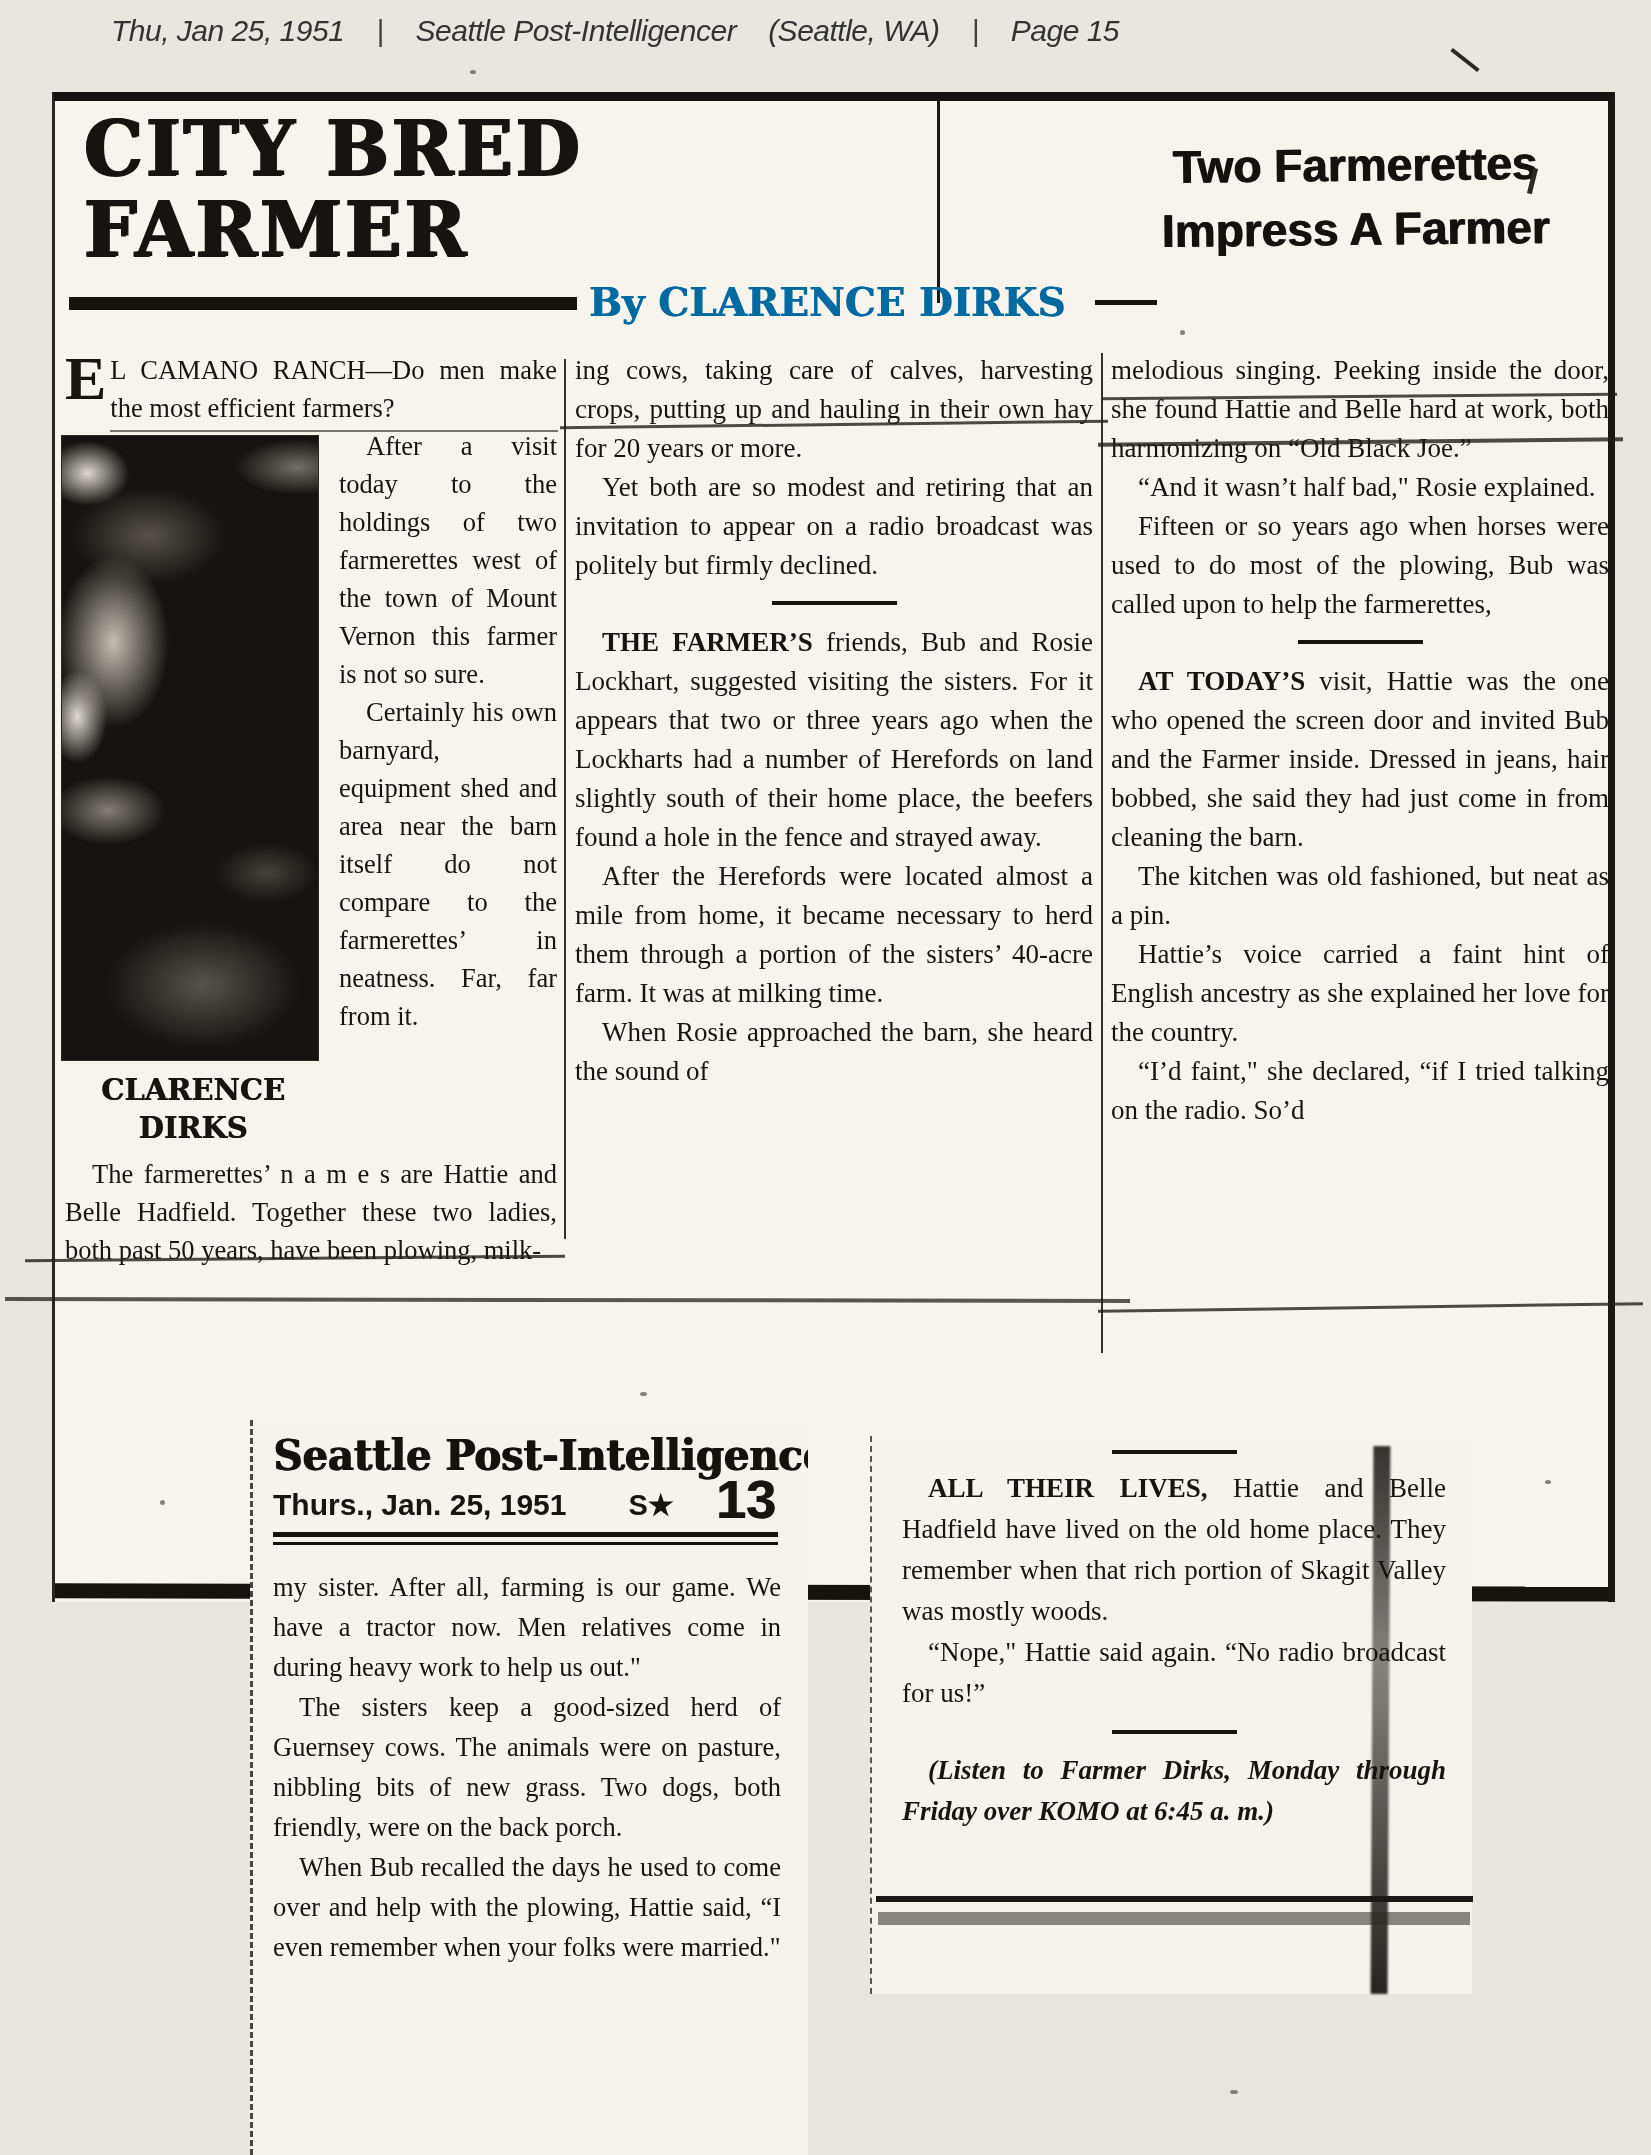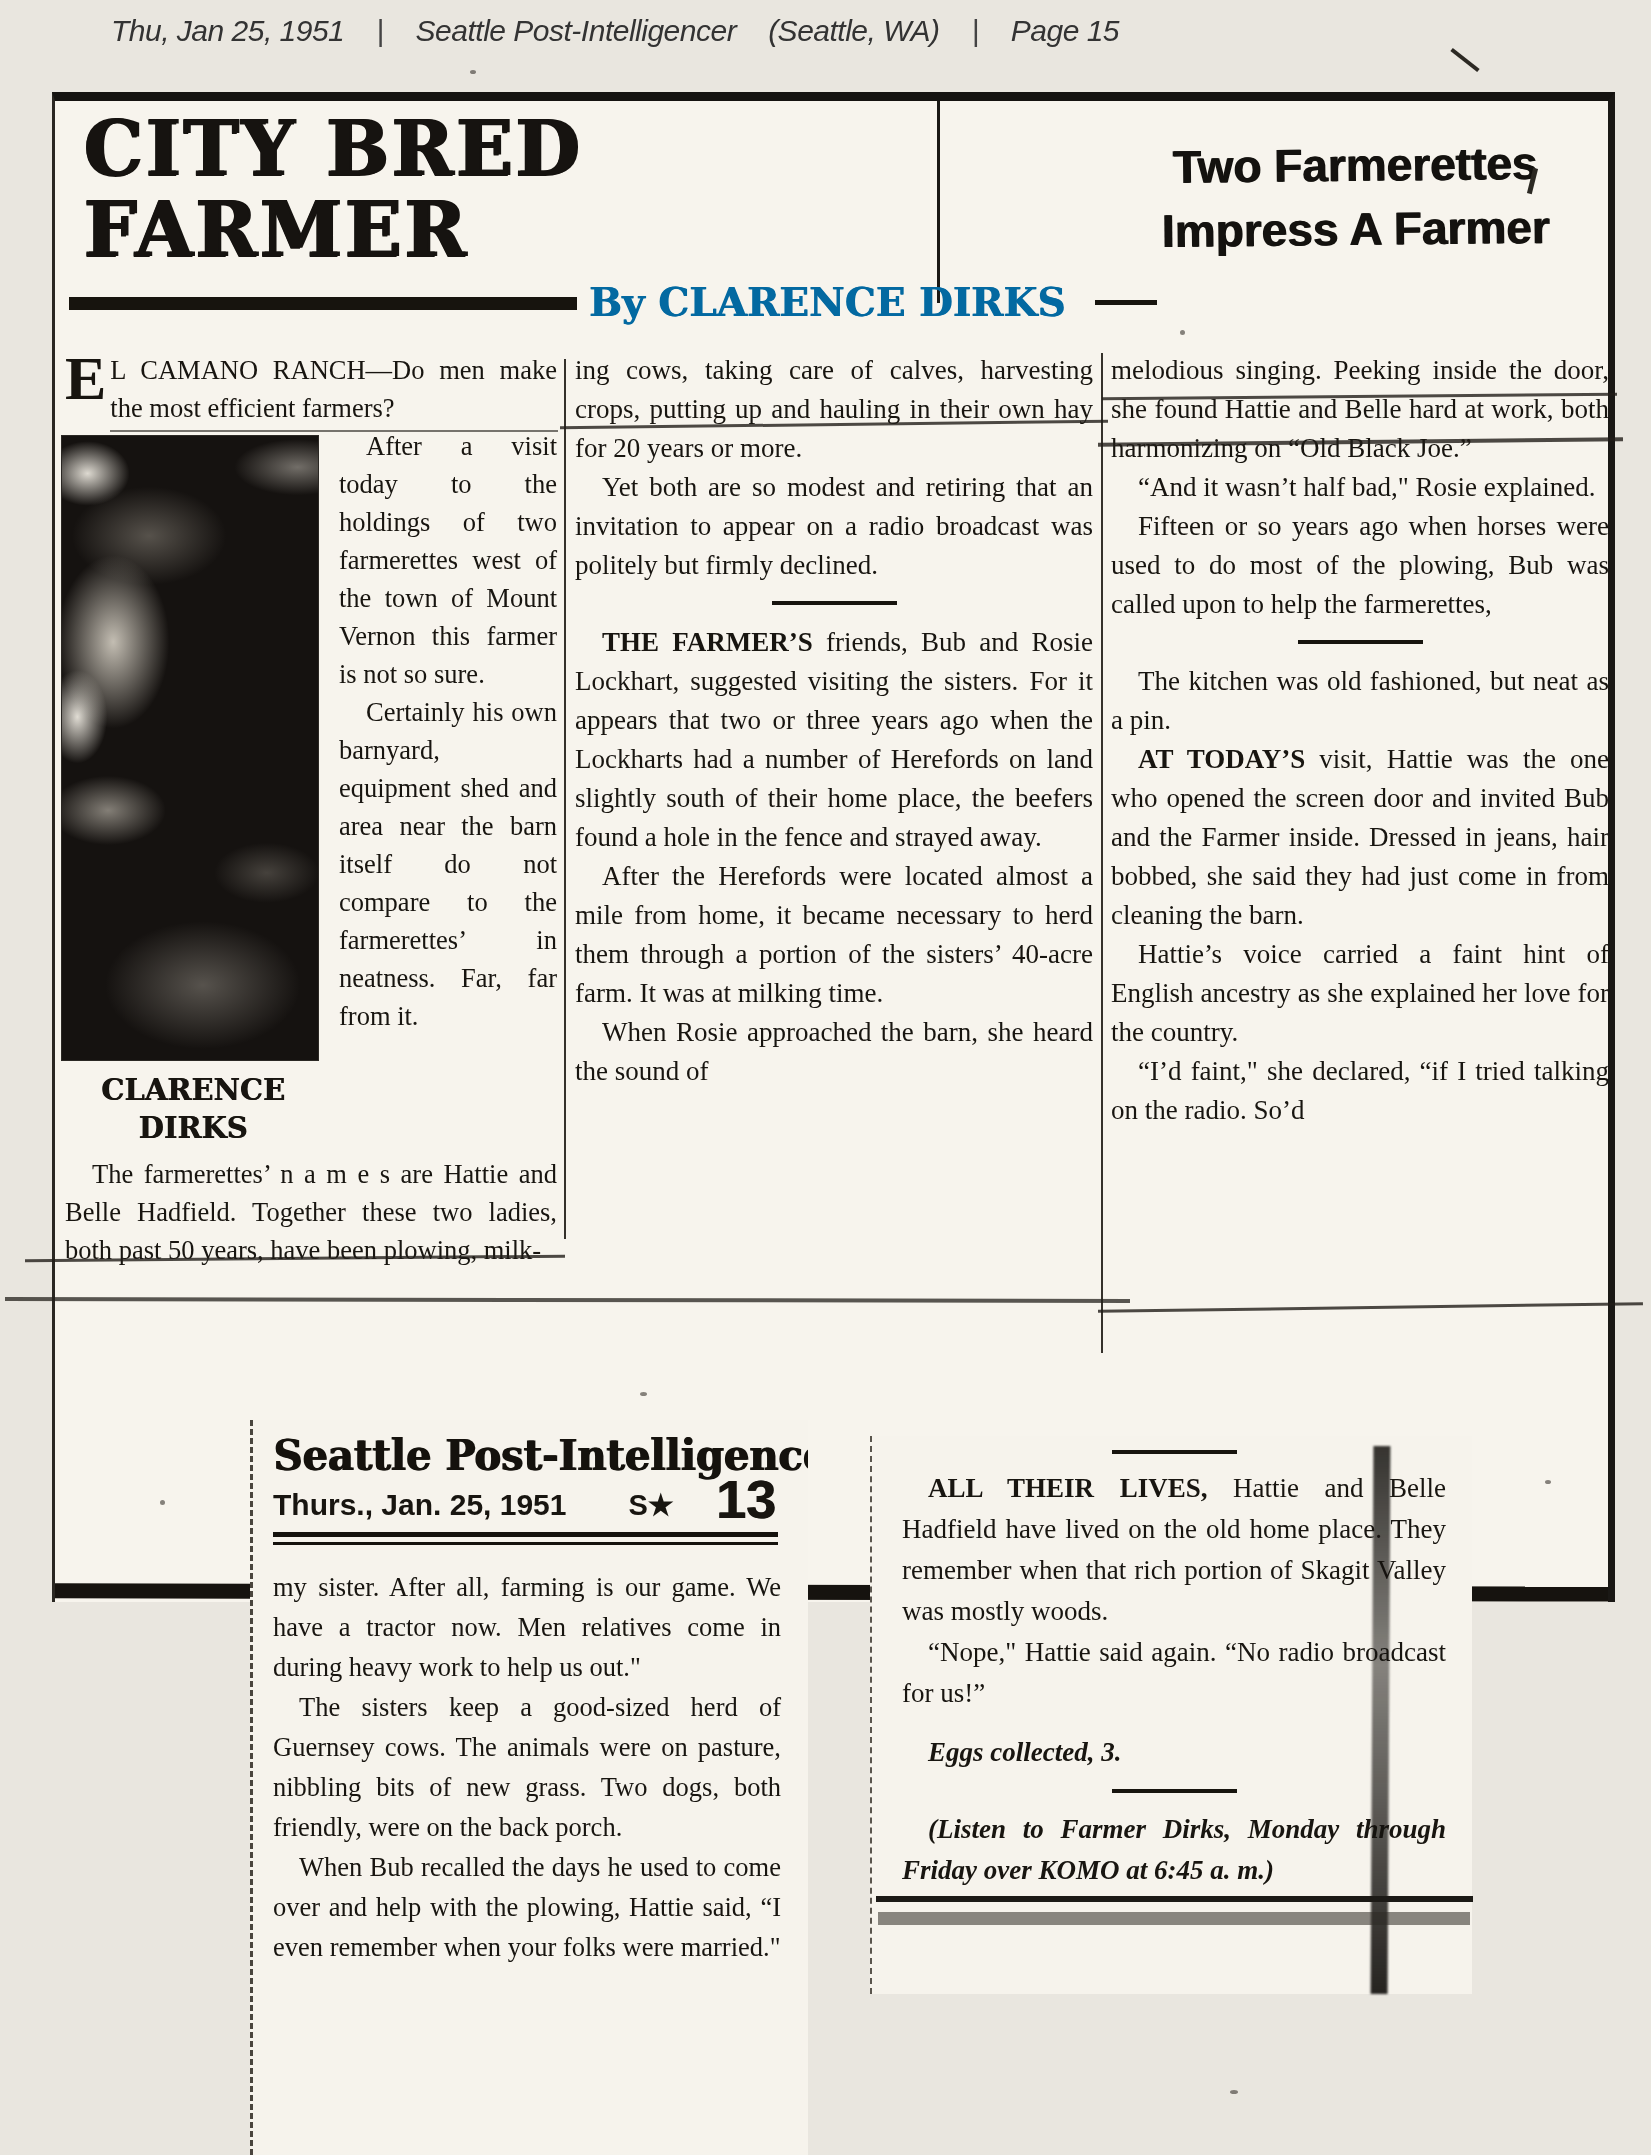--- a/index.html
+++ b/index.html
@@ -178,22 +178,22 @@
     <p><span class="lead-in">THE FARMER’S</span><span> friends, Bub and Rosie Lockhart, suggested visiting the sisters.  For it appears that two or three years ago when the Lockharts had a number of Herefords on land slightly south of their home place, the beefers found a hole in the fence and strayed away.</span></p>
     <p>After the Herefords were located almost a mile from home, it became necessary to herd them through a portion of the sisters’ 40-acre farm.  It was at milking time.</p>
     <p>When Rosie approached the barn, she heard the sound of</p>
   </div>
 
   <div class="col col3">
     <p class="flush">melodious singing.  Peeking inside the door, she found Hattie and Belle hard at work, both harmonizing on “Old Black Joe.”</p>
     <p>“And it wasn’t half bad," Rosie explained.</p>
     <p>Fifteen or so years ago when horses were used to do most of the plowing, Bub was called upon to help the farmerettes,</p>
     <div class="mini-rule"></div>
+    <p><span class="lead-in">AT TODAY’S</span><span> visit, Hattie was the one who opened the screen door and invited Bub and the Farmer inside.  Dressed in jeans, hair bobbed, she said they had just come in from cleaning the barn.</span></p>
     <p>The kitchen was old fashioned, but neat as a pin.</p>
-    <p><span class="lead-in">AT TODAY’S</span><span> visit, Hattie was the one who opened the screen door and invited Bub and the Farmer inside.  Dressed in jeans, hair bobbed, she said they had just come in from cleaning the barn.</span></p>
     <p>Hattie’s voice carried a faint hint of English ancestry as she explained her love for the country.</p>
     <p>“I’d faint," she declared, “if I tried talking on the radio. So’d</p>
   </div>
 
   <div class="bar1"></div>
 
 </div>
 
 <div class="strike" style="left:110px;top:430px;width:448px;height:2px;background:rgba(32,29,24,.6);"></div>
 <div class="strike" style="left:560px;top:423px;width:548px;transform:rotate(-0.7deg);"></div>
@@ -216,21 +216,20 @@
     <p>The sisters keep a good-sized herd of Guernsey cows. The animals were on pasture, nibbling bits of new grass.  Two dogs, both friendly, were on the back porch.</p>
     <p>When Bub recalled the days he used to come over and help with the plowing, Hattie said, “I even remember when your folks were married."</p>
   </div>
 </div>
 
 <div class="clip-right">
   <div class="mini-rule"></div>
   <div class="clip-right-body">
     <p><span class="lead-in">ALL THEIR LIVES,</span><span> Hattie and Belle Hadfield have lived on the old home place.  They remember when that rich portion of Skagit Valley was mostly woods.</span></p>
     <p>“Nope," Hattie said again. “No radio broadcast for us!”</p>
-    <p class="ital" style="margin-top:18px;">Eggs collected, 3.</p>
     <div class="mini-rule mid"></div>
     <p class="ital">(Listen to Farmer Dirks, Monday through Friday over KOMO at 6:45 a. m.)</p>
   </div>
 </div>
 
 <div class="streak-v"></div>
 <div class="smear-h1"></div>
 <div class="smear-h2"></div>
 
 <div class="mark" style="left:1448px;top:58px;width:34px;height:4px;transform:rotate(38deg);"></div>

